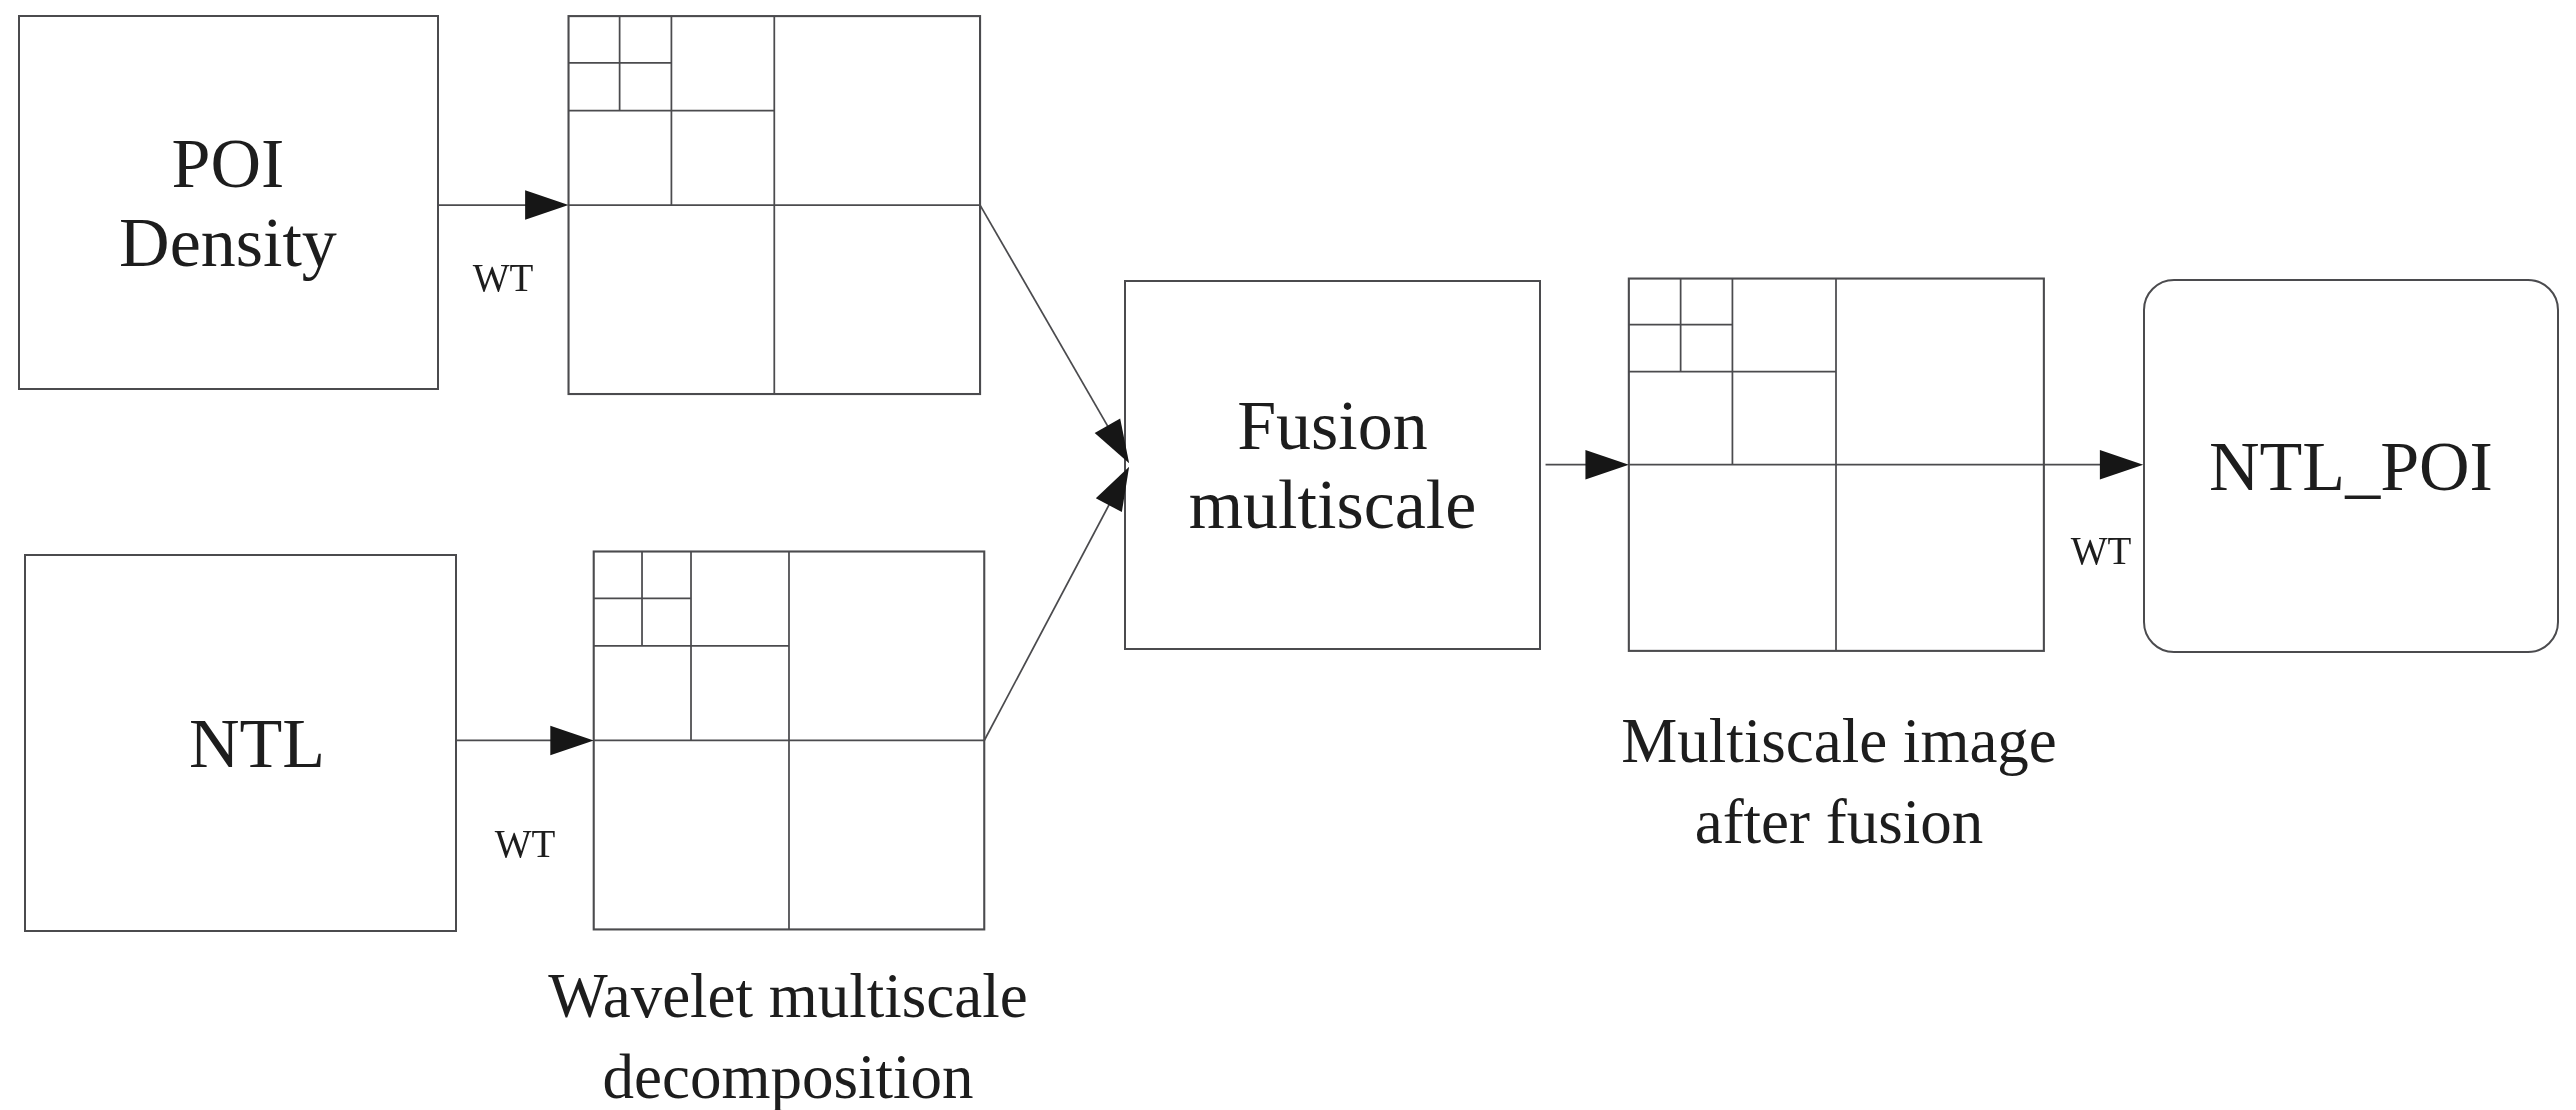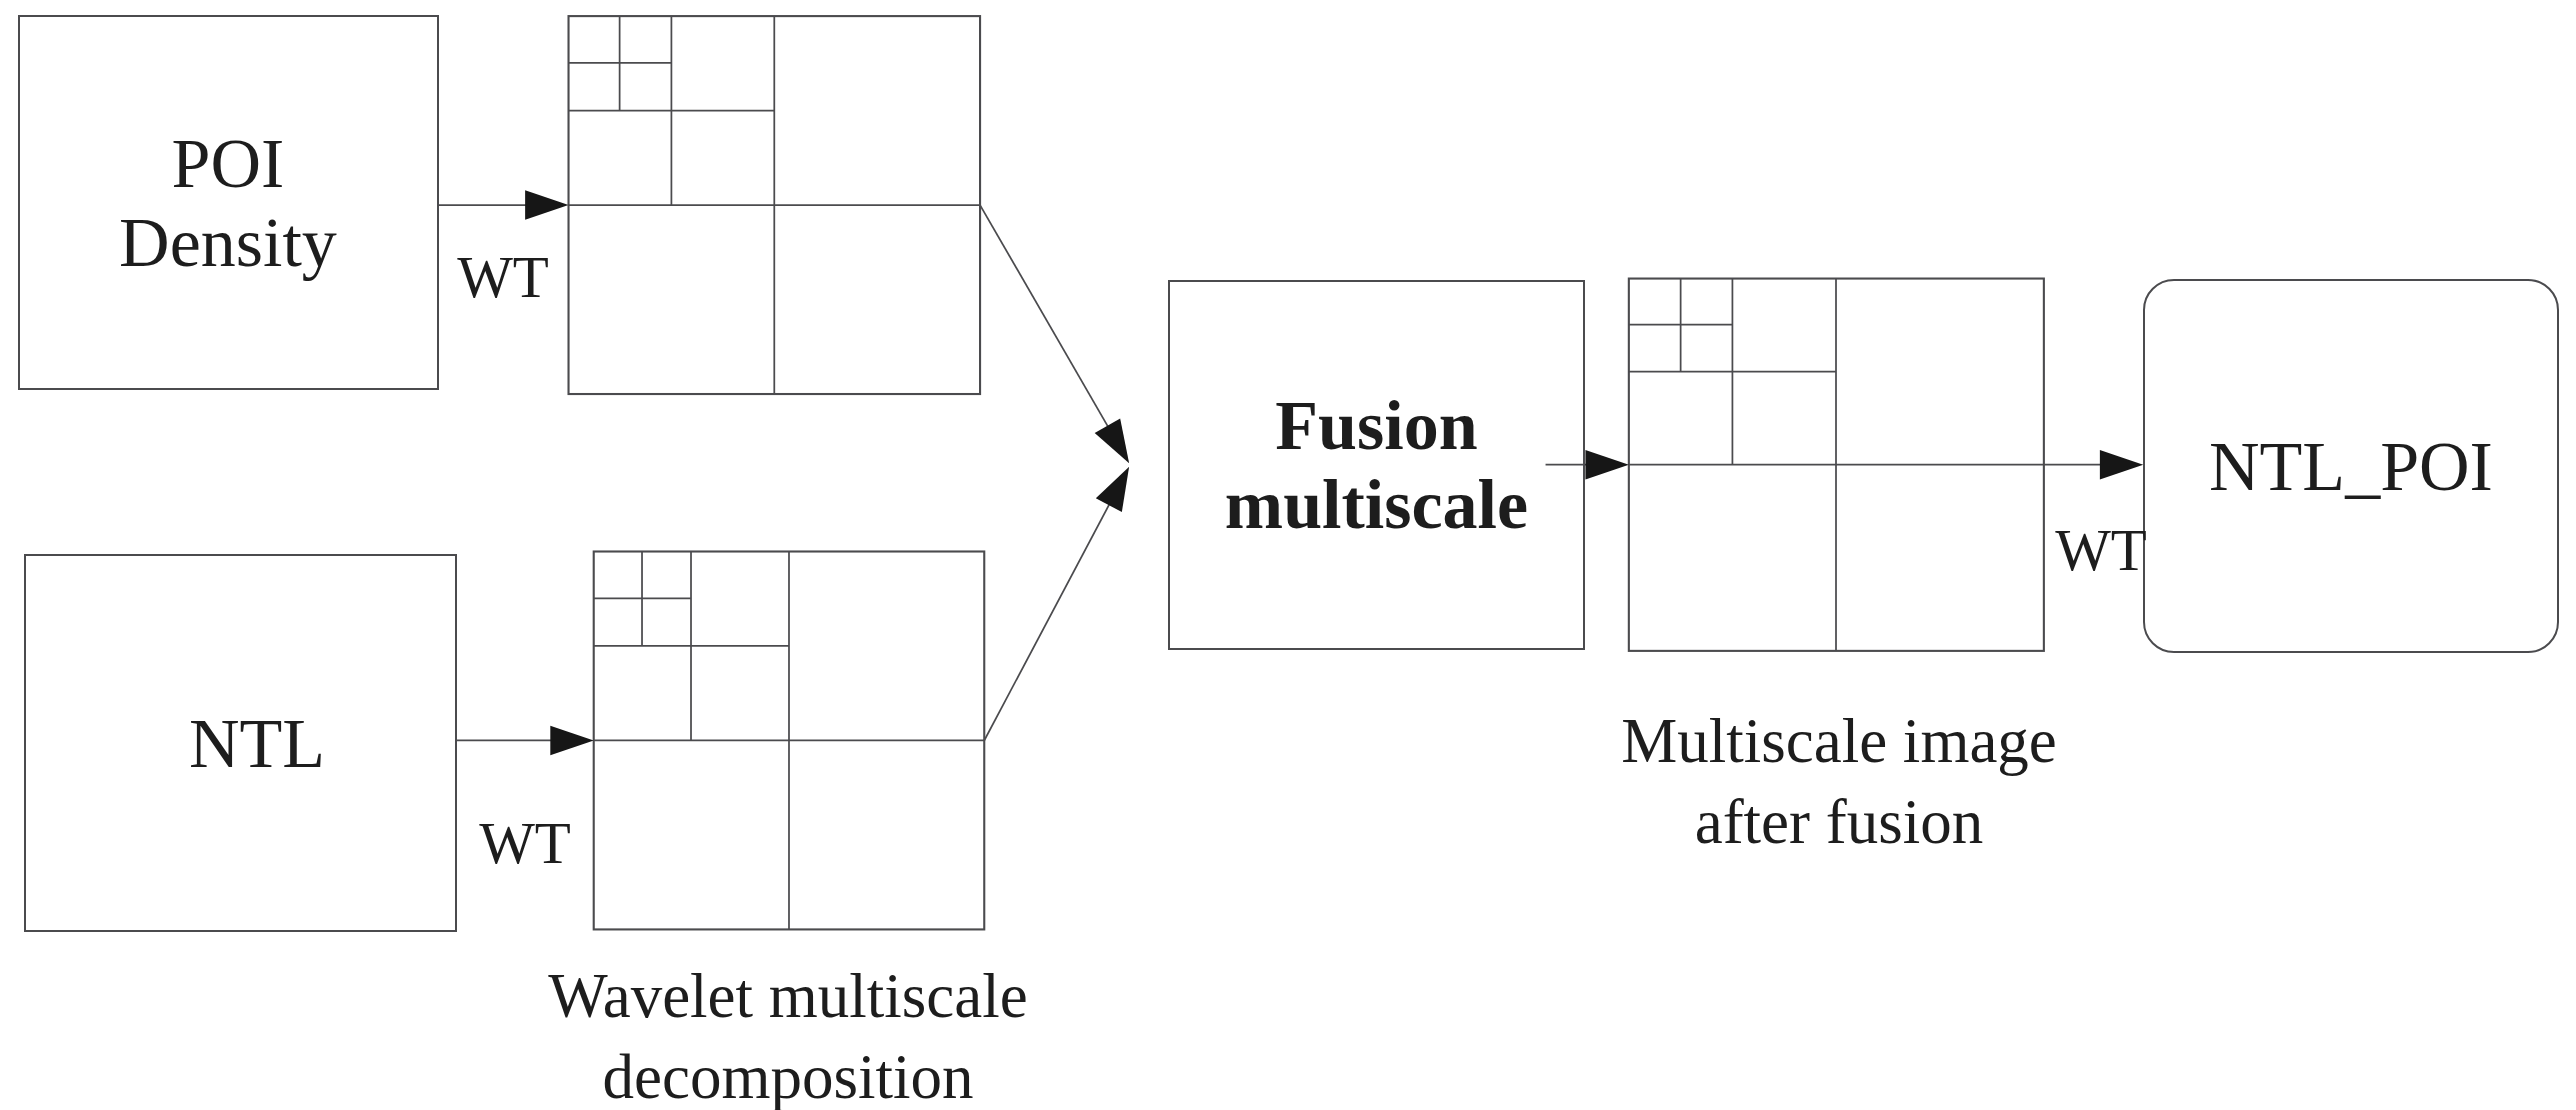--- a/index.html
+++ b/index.html
@@ -23,25 +23,25 @@
     border:2.1px solid var(--line);
     background:var(--bg);
     display:flex;flex-direction:column;
     align-items:center;justify-content:center;
     text-align:center;
     font-size:70px;line-height:79px;
     white-space:nowrap;
   }
   #box-poi    {left:17.5px;  top:15.4px;  width:421px; height:375px;}
   #box-ntl    {left:24px;  top:554px; width:433px; height:378px;padding-left:33px;}
-  #box-fusion {left:1168px;top:280px; width:417px; height:370px;font-weight:bold;}
+  #box-fusion {left:1124px;top:280px; width:417px; height:370px;}
   #box-ntlpoi {left:2143px;top:279px; width:416px; height:374px;border-radius:31px;}
   .wt{
     position:absolute;width:210px;text-align:center;
-    font-size:59px;line-height:63px;
+    font-size:39px;line-height:63px;
   }
   #wt-top   {left:398px; top:246px;}
   #wt-bottom{left:420px; top:812px;}
   #wt-right {left:1996px;top:519px;}
   .caption{
     position:absolute;width:840px;text-align:center;
     font-size:63px;line-height:81px;
   }
   #caption-decomposition{left:368px; top:956px;}
   #caption-fused        {left:1419px;top:701px;}

